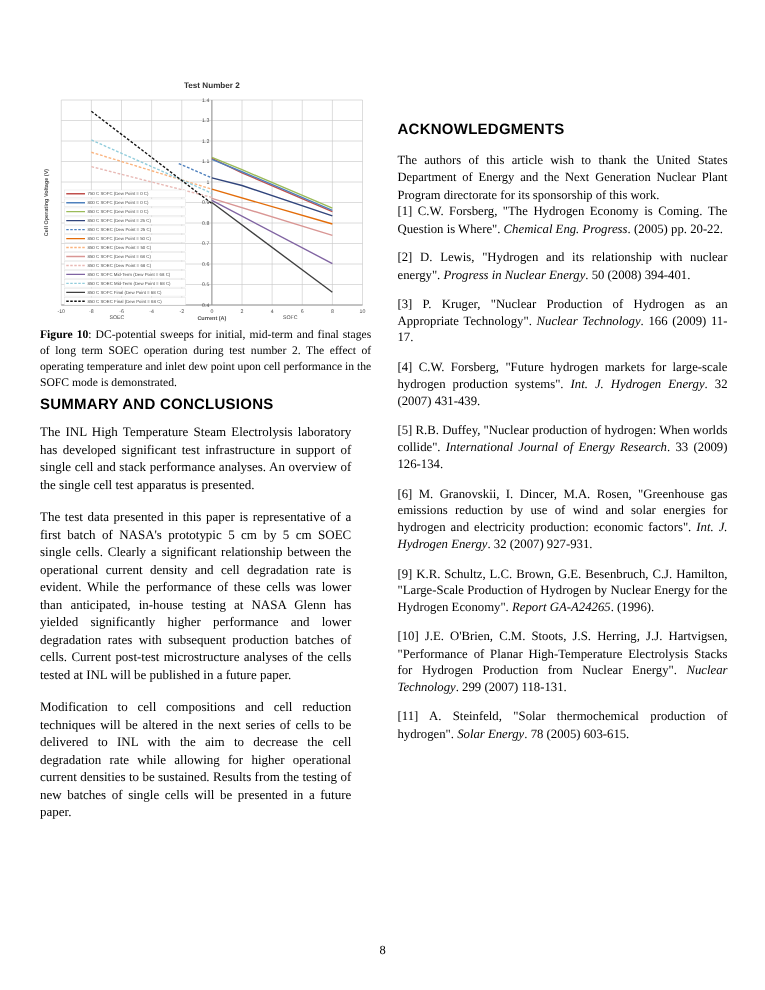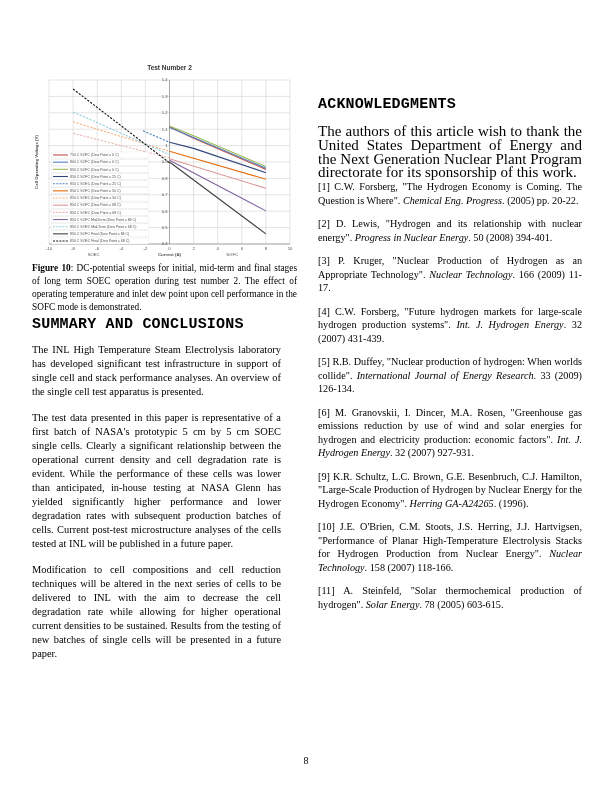--- a/index.html
+++ b/index.html
@@ -7,33 +7,33 @@
     position:relative; width:612px; height:792px; margin:0 auto;
     background:#ffffff; color:#000;
     font-family:"Liberation Serif", serif;
     overflow:hidden;
   }
   .col { position:absolute; }
   .col-left  { left:32px;  top:60px; width:265px; }
   .col-right { left:318px; top:96px; width:264px; }
 
   .heading {
-    font-family:Liberation Mono, monospace;
-    font-weight:bold; font-size:15px; letter-spacing:0.2px;
+    font-family:Liberation Sans, sans-serif;
+    font-weight:bold; font-size:12px; letter-spacing:0.2px;
     margin:0; color:#000;
   }
   .heading.summary { margin-top:2px; margin-bottom:10px; }
   .heading.ack { margin-bottom:12px; }
   .heading.refs { margin-top:24px; margin-bottom:12px; }
 
   p.body {
     font-size:10.4px; line-height:14px; text-align:justify;
     margin:0 16px 12px 0;
   }
-  p.ack-text { font-size:15px; line-height:13.8px; text-align:justify; margin:0; }
+  p.ack-text { font-size:10px; line-height:13.8px; text-align:justify; margin:0; }
 
   .caption {
     font-size:9.3px; line-height:13px; text-align:justify;
     margin:4px 0 0 0;
   }
   .caption .cap-label { font-weight:bold; }
 
   .reference {
     font-size:10.2px; line-height:13.5px; text-align:justify;
     margin:0 0 10px 0;
@@ -177,20 +177,20 @@
     <h2 class="heading ack">ACKNOWLEDGMENTS</h2>
     <p class="ack-text">The authors of this article wish to thank the United States Department of Energy and the Next Generation Nuclear Plant Program directorate for its sponsorship of this work.</p>
 
     <div id="references-list">
         <p class="reference"><span>[1] C.W. Forsberg, "The Hydrogen Economy is Coming. The Question is Where". </span><span class="it">Chemical Eng. Progress</span><span>. (2005) pp. 20-22.</span></p>
         <p class="reference"><span>[2] D. Lewis, "Hydrogen and its relationship with nuclear energy". </span><span class="it">Progress in Nuclear Energy</span><span>. 50 (2008) 394-401.</span></p>
         <p class="reference"><span>[3] P. Kruger, "Nuclear Production of Hydrogen as an Appropriate Technology". </span><span class="it">Nuclear Technology</span><span>. 166 (2009) 11-17.</span></p>
         <p class="reference"><span>[4] C.W. Forsberg, "Future hydrogen markets for large-scale hydrogen production systems". </span><span class="it">Int. J. Hydrogen Energy</span><span>. 32 (2007) 431-439.</span></p>
         <p class="reference"><span>[5] R.B. Duffey, "Nuclear production of hydrogen: When worlds collide". </span><span class="it">International Journal of Energy Research</span><span>. 33 (2009) 126-134.</span></p>
         <p class="reference"><span>[6] M. Granovskii, I. Dincer, M.A. Rosen, "Greenhouse gas emissions reduction by use of wind and solar energies for hydrogen and electricity production: economic factors". </span><span class="it">Int. J. Hydrogen Energy</span><span>. 32 (2007) 927-931.</span></p>
-        <p class="reference"><span>[9] K.R. Schultz, L.C. Brown, G.E. Besenbruch, C.J. Hamilton, "Large-Scale Production of Hydrogen by Nuclear Energy for the Hydrogen Economy". </span><span class="it">Herring GA-A24265</span><span>. (1996).</span></p>
-        <p class="reference"><span>[10] J.E. O'Brien, C.M. Stoots, J.S. Herring, J.J. Hartvigsen, "Performance of Planar High-Temperature Electrolysis Stacks for Hydrogen Production from Nuclear Energy". </span><span class="it">Nuclear Technology</span><span>. 158 (2007) 118-166.</span></p>
+        <p class="reference"><span>[9] K.R. Schultz, L.C. Brown, G.E. Besenbruch, C.J. Hamilton, "Large-Scale Production of Hydrogen by Nuclear Energy for the Hydrogen Economy". </span><span class="it">Report GA-A24265</span><span>. (1996).</span></p>
+        <p class="reference"><span>[10] J.E. O'Brien, C.M. Stoots, J.S. Herring, J.J. Hartvigsen, "Performance of Planar High-Temperature Electrolysis Stacks for Hydrogen Production from Nuclear Energy". </span><span class="it">Nuclear Technology</span><span>. 299 (2007) 118-131.</span></p>
         <p class="reference"><span>[11] A. Steinfeld, "Solar thermochemical production of hydrogen". </span><span class="it">Solar Energy</span><span>. 78 (2005) 603-615.</span></p>
       </div>
   </div>
 
   <div class="page-number">8</div>
 </div>
 
 </body></html>

